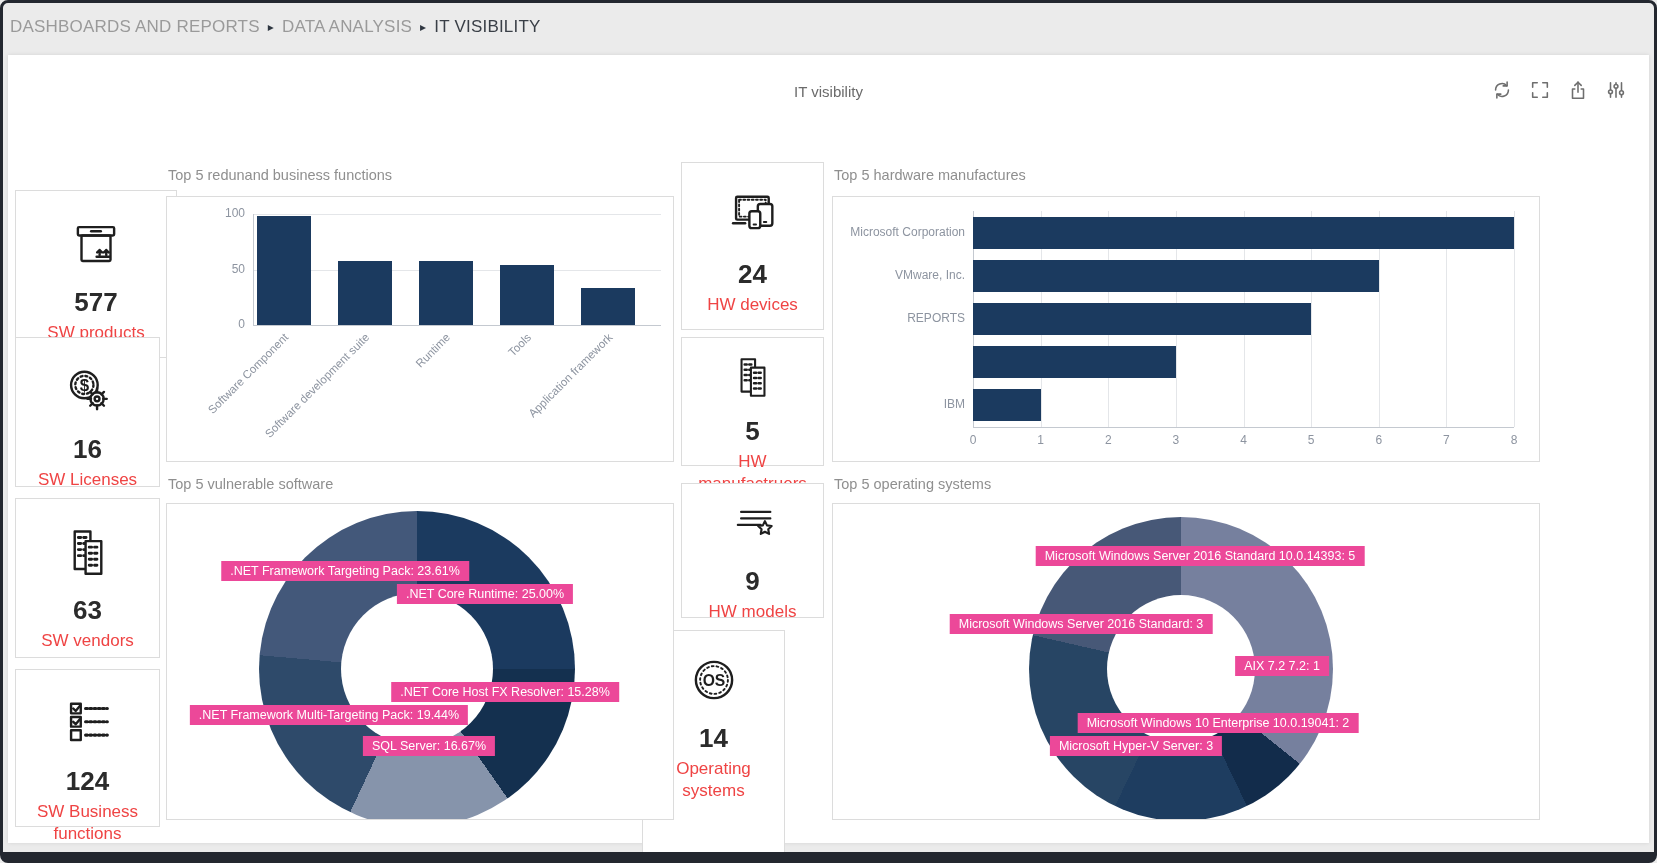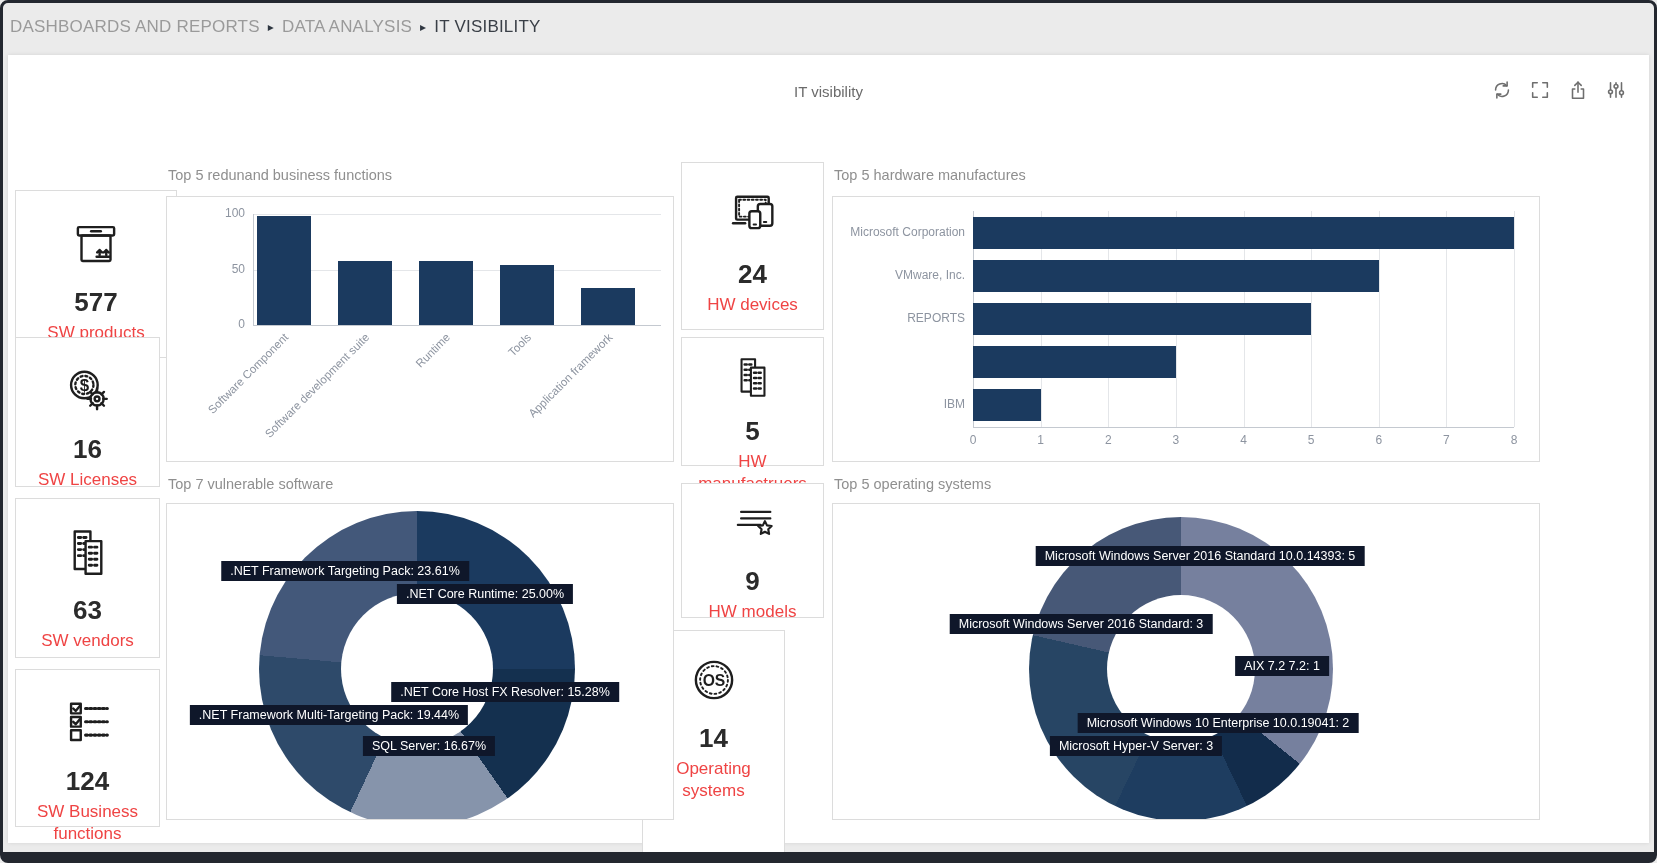--- a/index.html
+++ b/index.html
@@ -35,21 +35,21 @@
   .chart-box{position:absolute;box-sizing:border-box;border:1px solid #dcdcdc;background:#fff;overflow:hidden;}
   .gridline-h{position:absolute;height:1px;background:#e4e6e9;}
   .gridline-v{position:absolute;width:1px;background:#e4e6e9;}
   .axisline{background:#c4c9d0 !important;}
   .tick{position:absolute;font-size:12px;color:#8d94a0;}
   .bar{position:absolute;}
   .vcat{position:absolute;transform:rotate(-45deg);transform-origin:100% 0;font-size:11.5px;color:#8d94a0;white-space:nowrap;}
   .hcat{position:absolute;font-size:12px;color:#8d94a0;text-align:right;white-space:nowrap;}
   .donut{position:absolute;border-radius:50%;}
   .donut-hole{position:absolute;border-radius:50%;background:#fff;}
-  .donut-label{position:absolute;transform:translate(-50%,-50%);background:#0f172a;color:#fff;font-size:12.5px;
+  .donut-label{position:absolute;transform:translate(-50%,-50%);background:#ec4899;color:#fff;font-size:12.5px;
                padding:3px 9px;white-space:nowrap;}
 </style>
 </head>
 <body>
 
 <div class="screen">
   <div class="frame"></div>
 
   <div class="breadcrumb">
     <span class="crumb">DASHBOARDS AND REPORTS</span>
@@ -214,21 +214,21 @@
             <circle cx="24" cy="24" r="15"></circle>
             <circle cx="24" cy="24" r="11.5" stroke-dasharray="1.5 2.5" stroke-width="1.6"></circle>
             <text x="24" y="29" font-size="13" font-weight="bold" text-anchor="middle" fill="#1e1e1e" stroke="none">OS</text>
           </svg>
       </span>
       <div class="kpi-value">14</div>
       <div class="kpi-label">Operating systems</div>
     </div>
 
     <div class="section-title" style="left:160px;top:112px;">Top 5 redunand business functions</div>
-    <div class="section-title" style="left:160px;top:421px;">Top 7 vulnerable software</div>
+    <div class="section-title" style="left:160px;top:421px;">Top 5 vulnerable software</div>
     <div class="section-title" style="left:826px;top:112px;">Top 5 hardware manufactures</div>
     <div class="section-title" style="left:826px;top:421px;">Top 5 operating systems</div>
 
     <div class="chart-box" id="chart-vbar" style="left:158px;top:141px;width:508px;height:266px;">
         <div class="gridline-h" style="left: 86px; width: 408px; top: 17px;"></div>
         <div class="tick" style="left: 38px; width: 40px; top: 9px; text-align: right;">100</div>
         <div class="gridline-h" style="left: 86px; width: 408px; top: 72.5px;"></div>
         <div class="tick" style="left: 38px; width: 40px; top: 64.5px; text-align: right;">50</div>
         <div class="gridline-h axisline" style="left: 86px; width: 408px; top: 128px;"></div>
         <div class="tick" style="left: 38px; width: 40px; top: 120px; text-align: right;">0</div>

